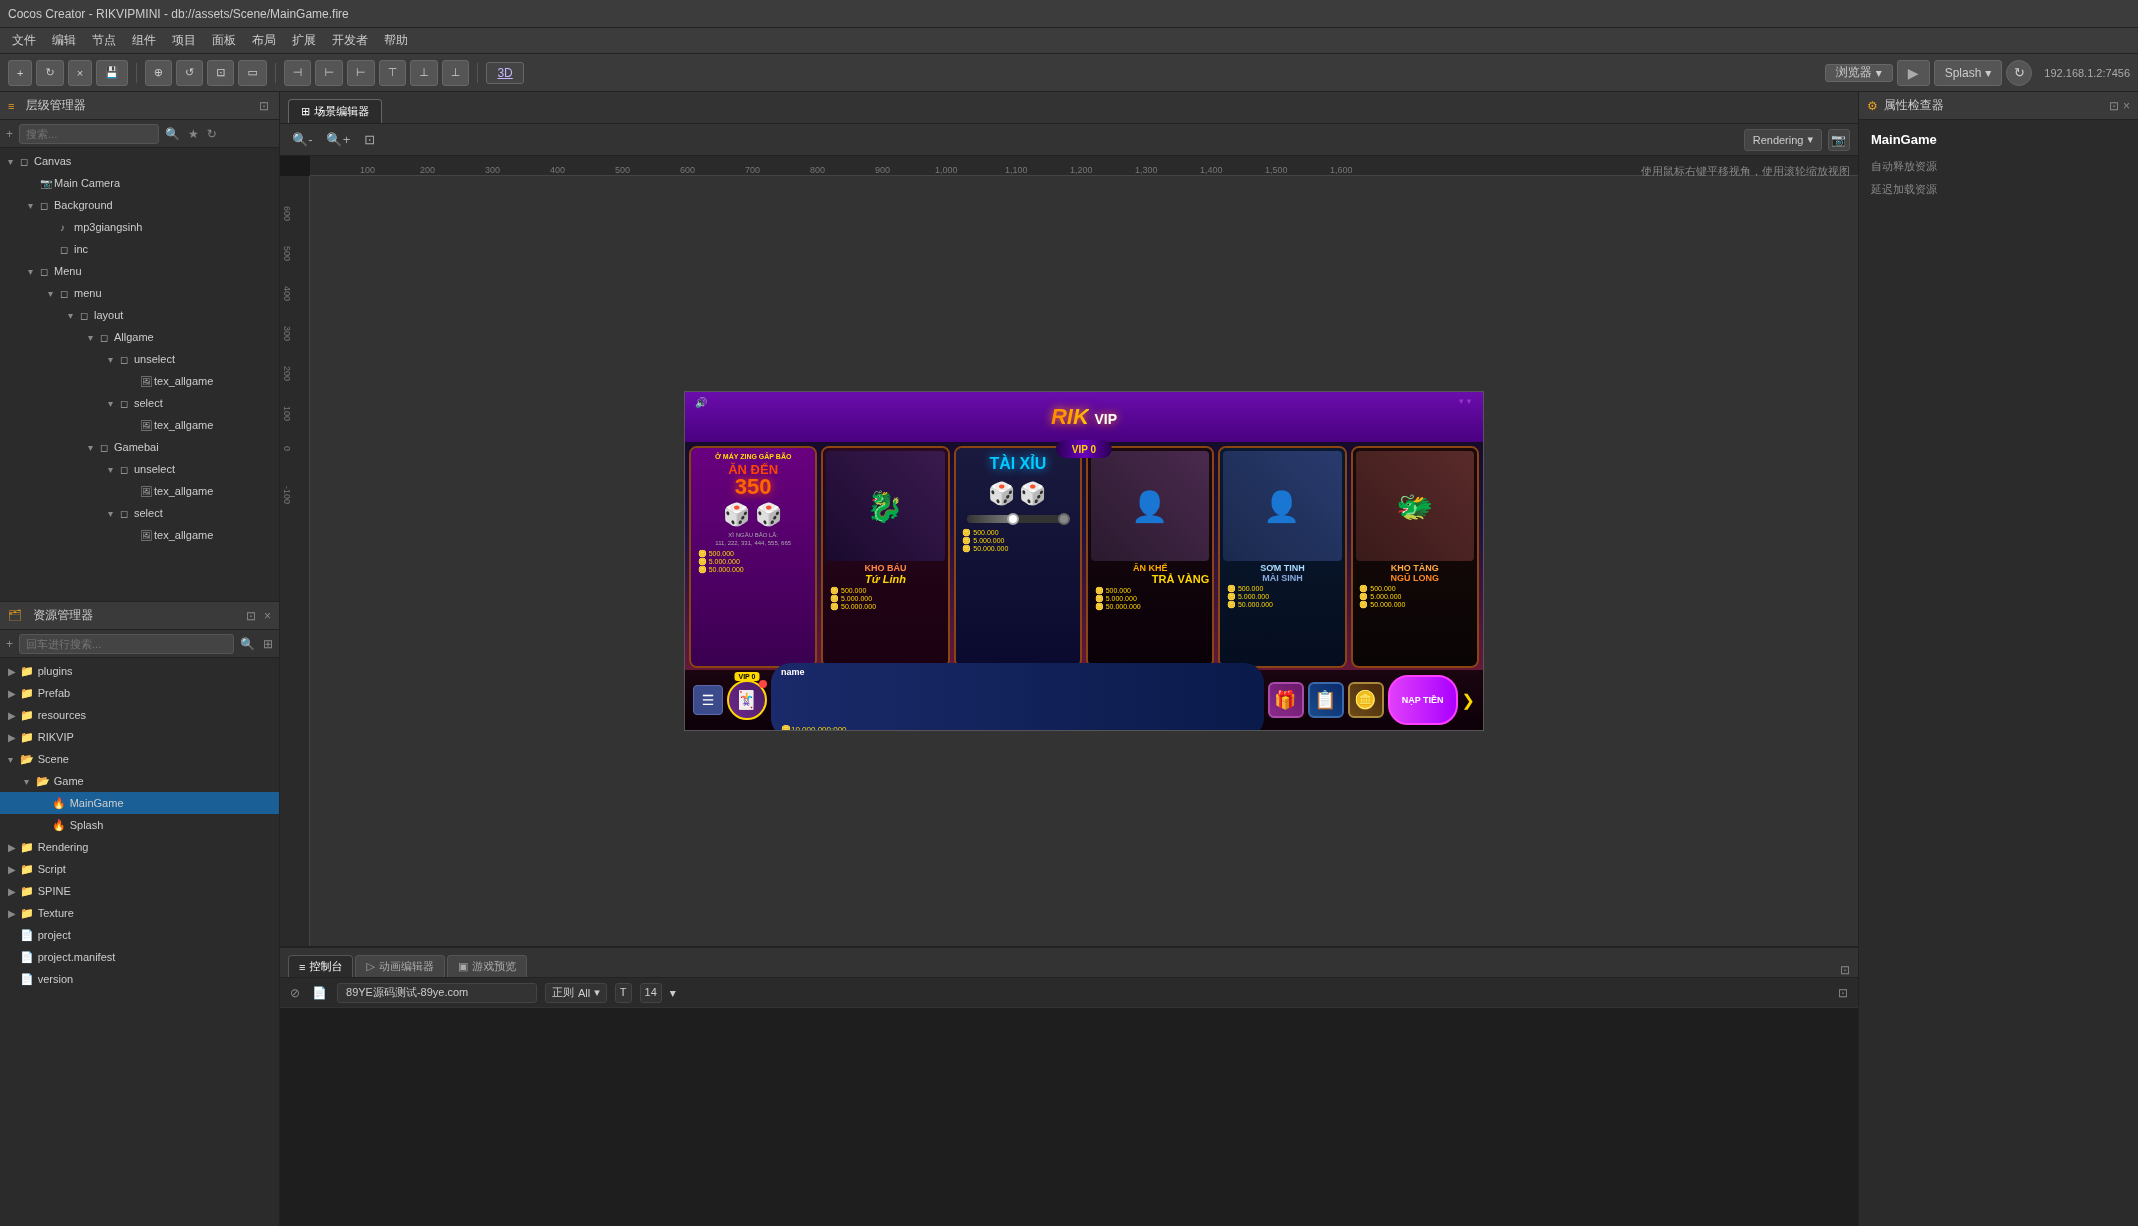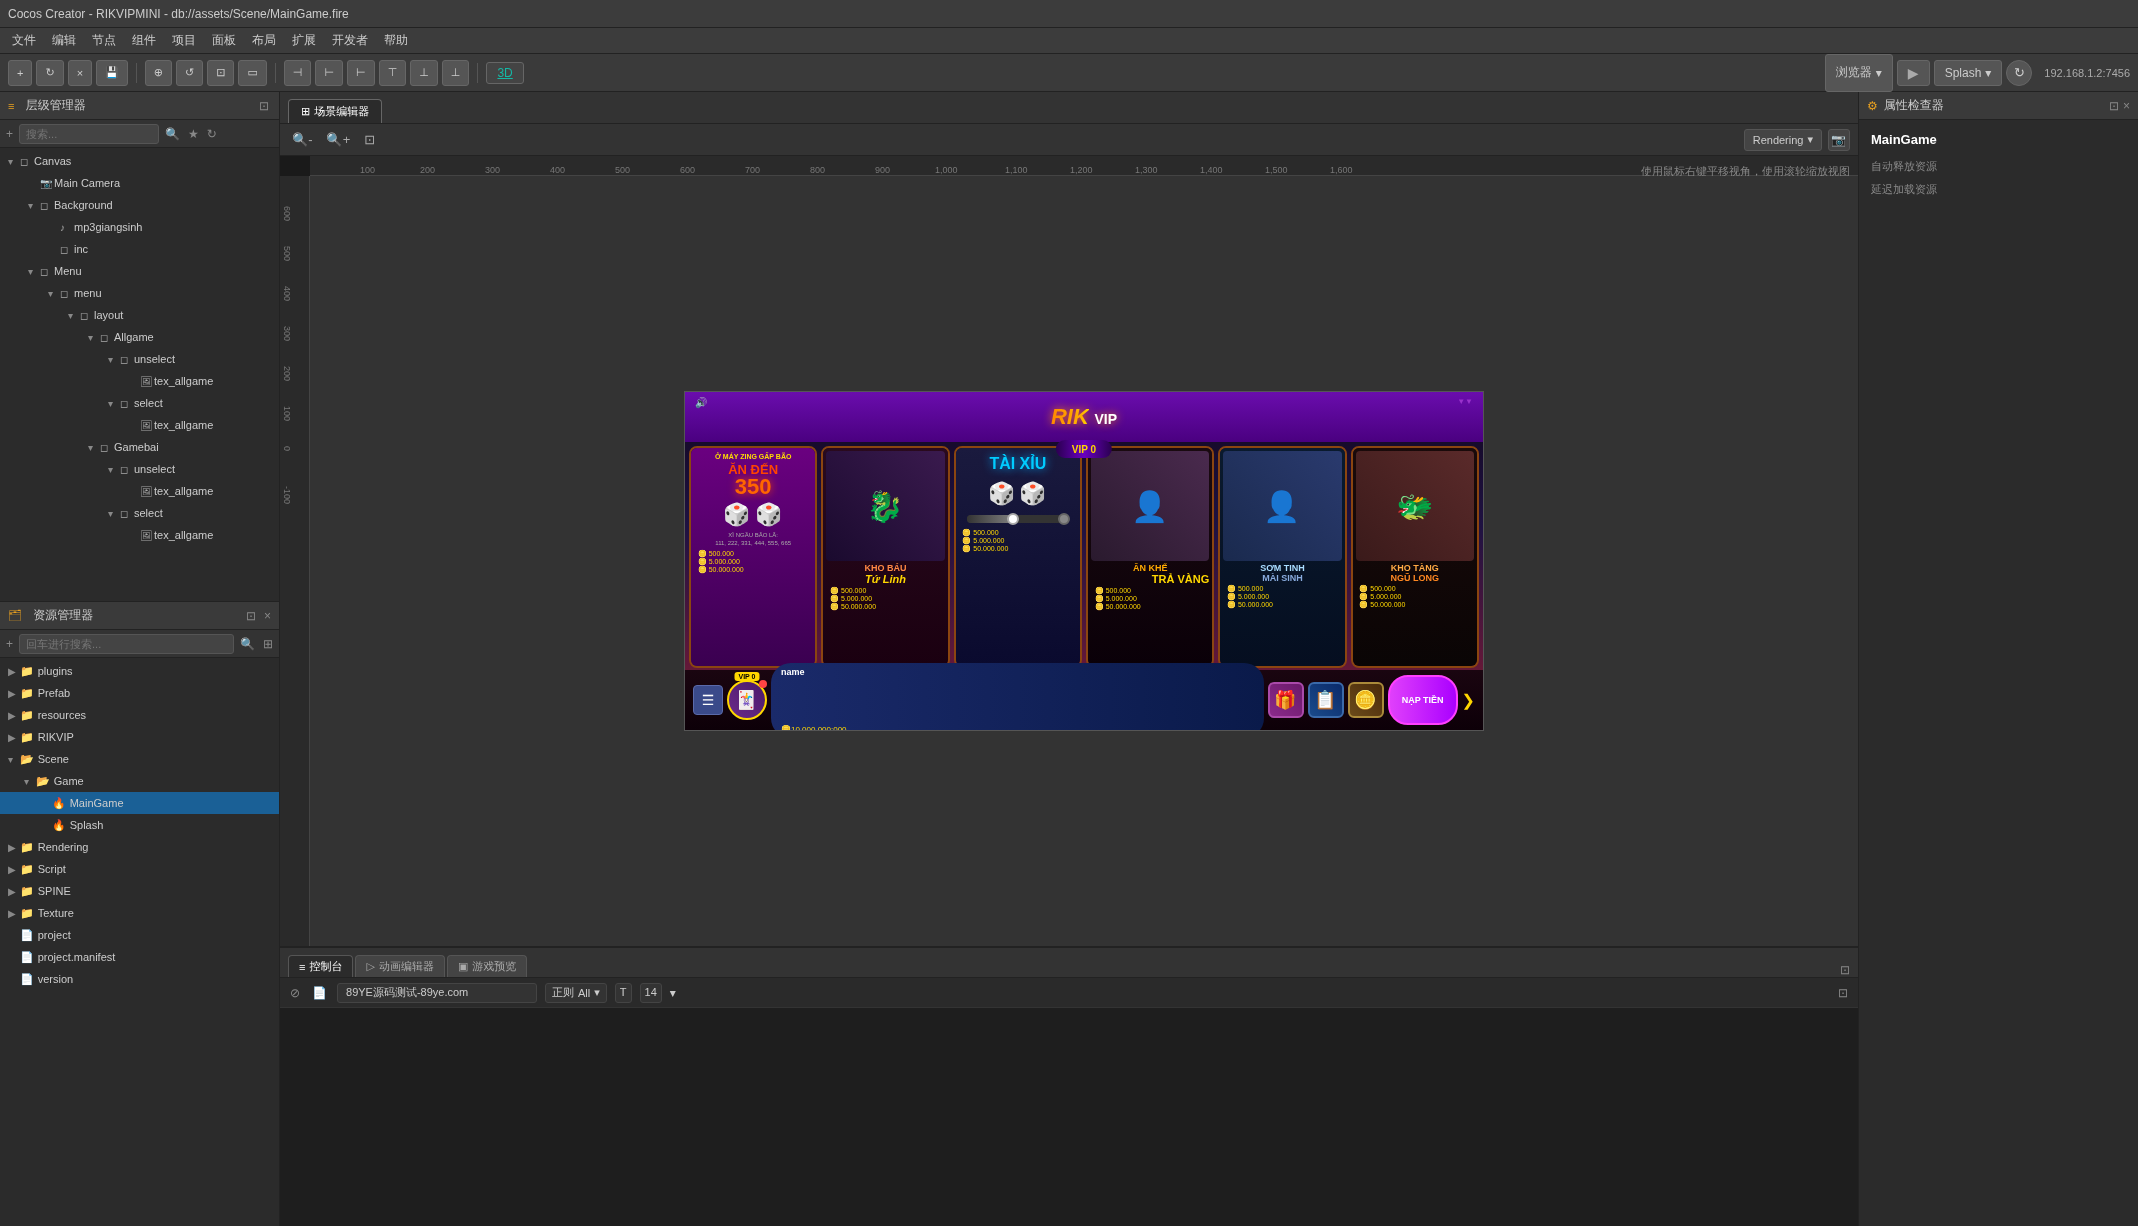--- a/index.html
+++ b/index.html
@@ -77,34 +77,34 @@
       cursor: pointer;
       height: 26px;
       display: flex;
       align-items: center;
     }
     .toolbar-spacer { flex: 1; }
     .toolbar-3d {
       background: #444;
       border: 1px solid #666;
       border-radius: 3px;
-      color: #14b8a6;
+      color: #c4b5fd;
       padding: 3px 10px;
       font-size: 12px;
       text-decoration: underline;
     }
     .browser-btn {
       background: #555;
       border: 1px solid #666;
       border-radius: 3px;
       color: #ccc;
       padding: 3px 10px;
       font-size: 12px;
       cursor: pointer;
-      height: 38px;
+      height: 18px;
       display: flex;
       align-items: center;
       gap: 4px;
     }
     .splash-select {
       background: #555;
       border: 1px solid #666;
       border-radius: 3px;
       color: #ccc;
       padding: 3px 10px;

